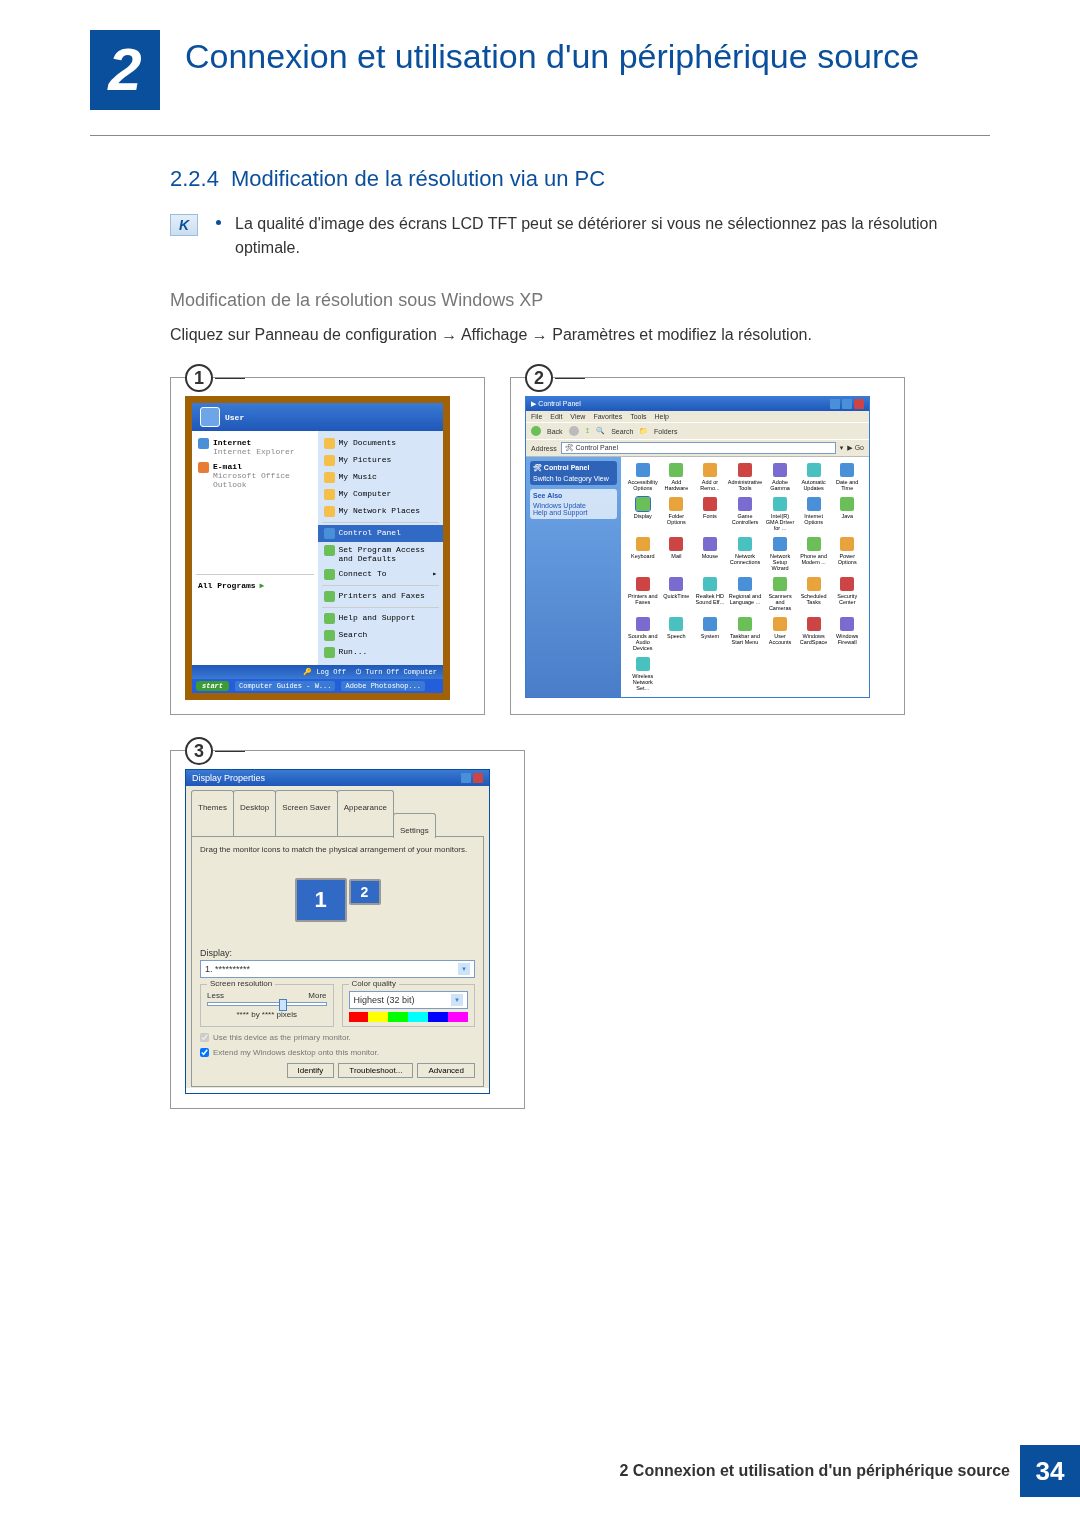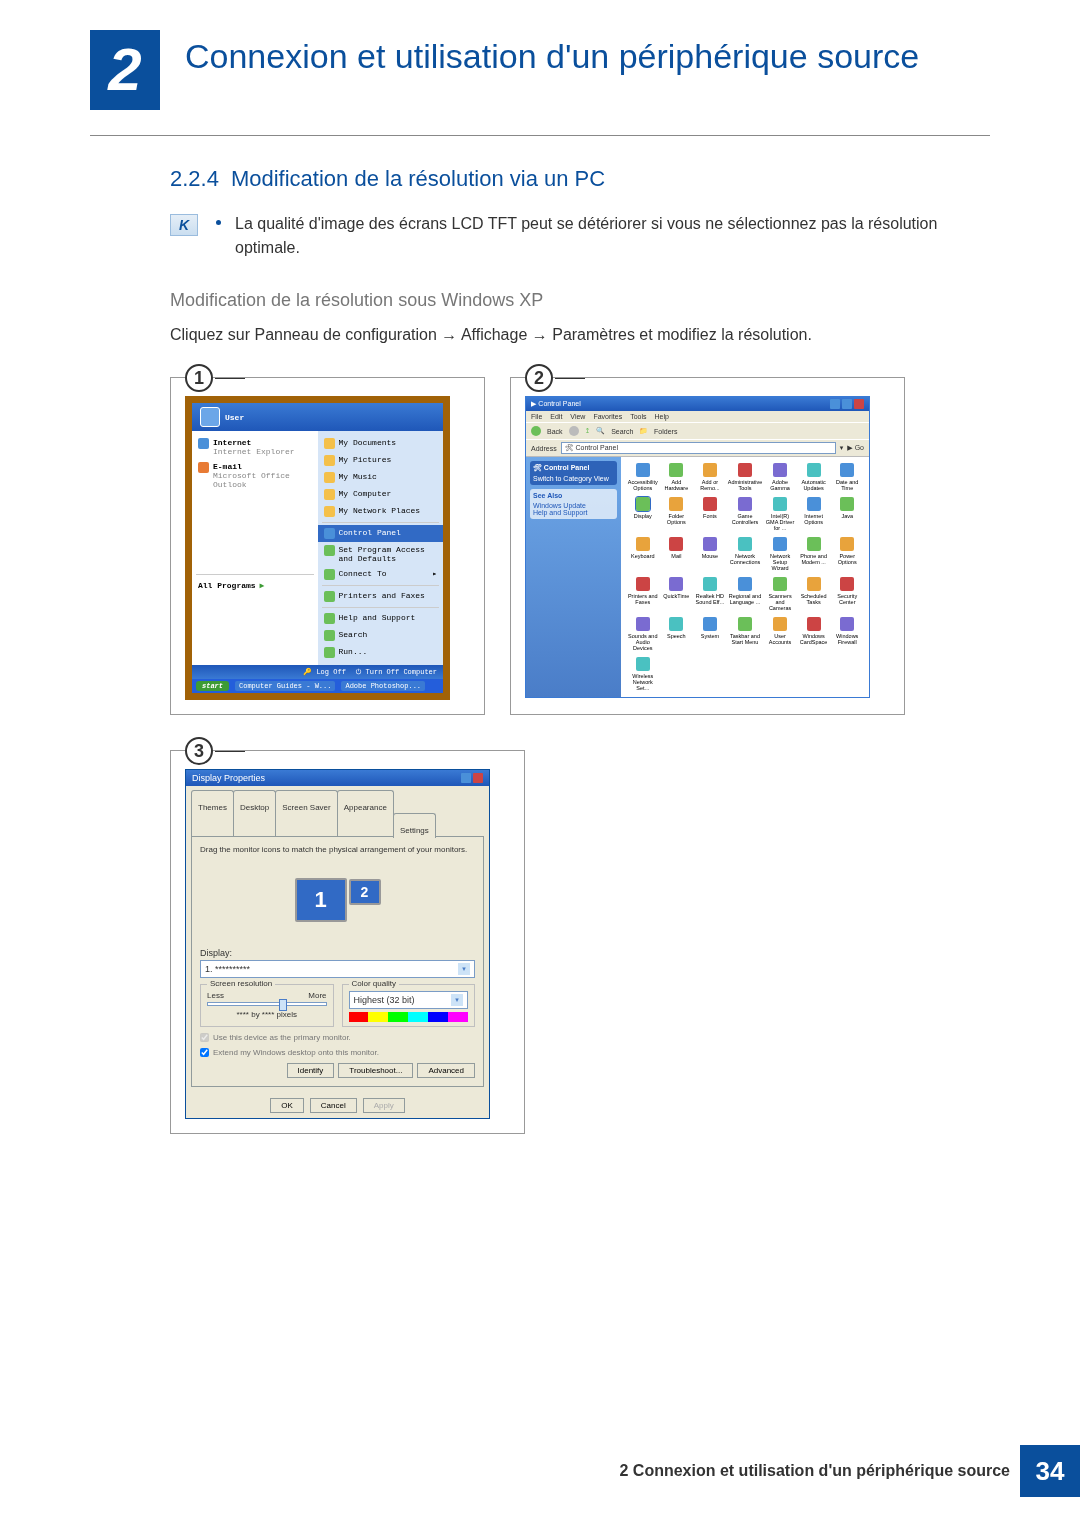--- a/index.html
+++ b/index.html
@@ -702,25 +702,20 @@
           <label class="dp-check">
               <input type="checkbox" checked="" style=""> 
               <span>Extend my Windows desktop onto this monitor.</span>
             </label>
           <div class="dp-btnrow">
             <button class="dp-btn">Identify</button>
             <button class="dp-btn">Troubleshoot...</button>
             <button class="dp-btn">Advanced</button>
           </div>
         </div>
-        <div class="dp-footer">
-          <button class="dp-btn">OK</button>
-          <button class="dp-btn">Cancel</button>
-          <button class="dp-btn" style="color:#aaa">Apply</button>
-        </div>
       </div>
     </div>
   </div>
 
 </div>
 
 <div class="page-footer">
   <span class="footer-text">2 Connexion et utilisation d'un périphérique source</span>
   <span class="footer-pagenum">34</span>
 </div>

